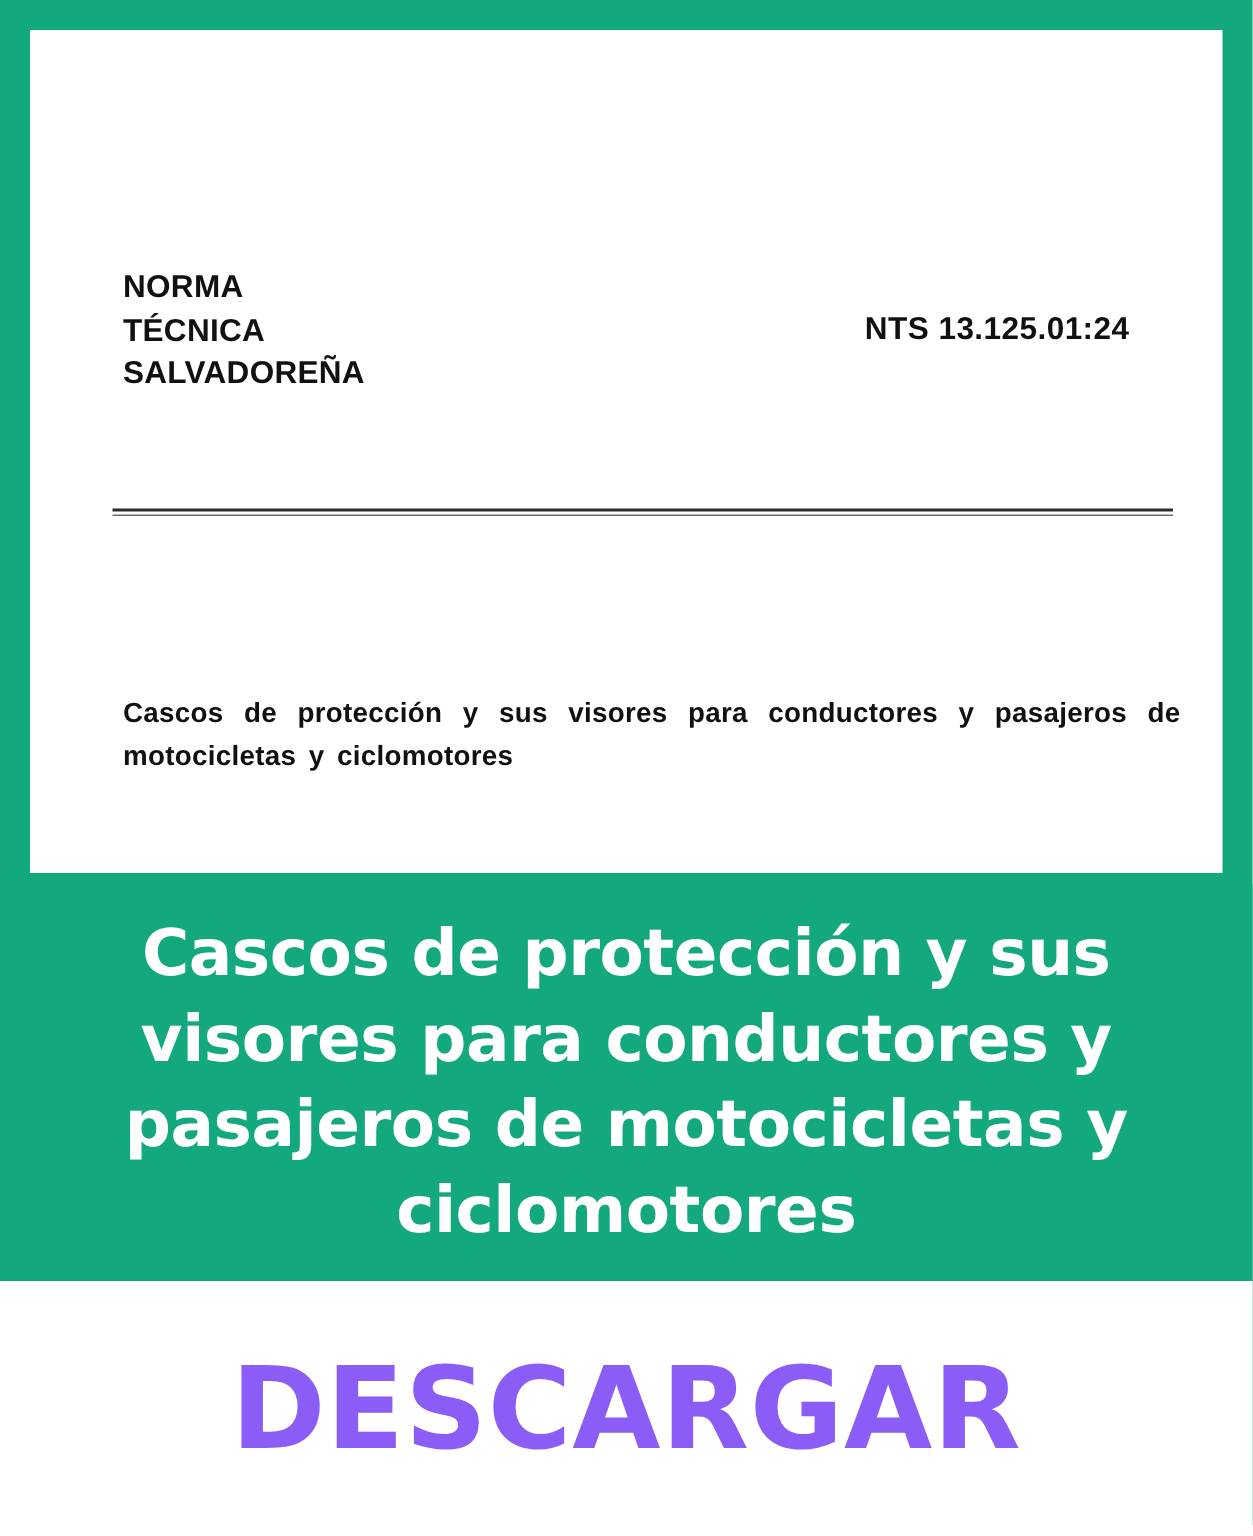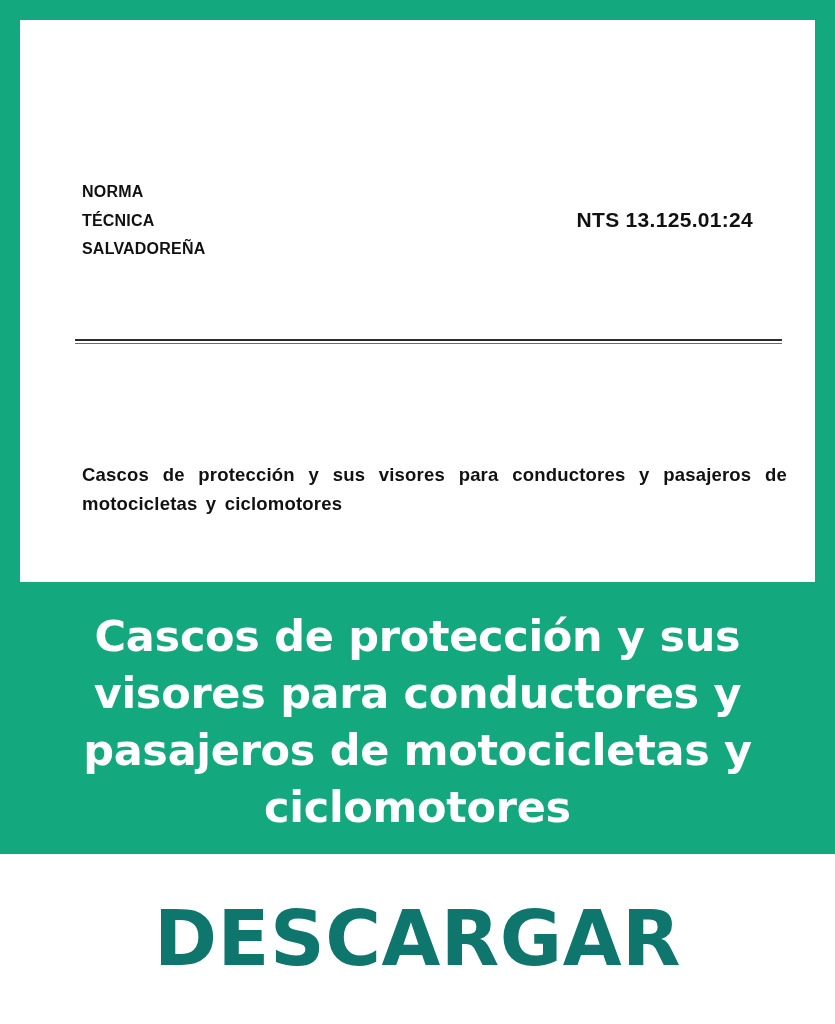--- a/index.html
+++ b/index.html
@@ -45,21 +45,21 @@
     left: 22px;
     top: 158px;
     right: 22px;
     display: flex;
     align-items: flex-start;
     justify-content: space-between;
   }
   .doc-org {
     font-family: "Liberation Sans", sans-serif;
     font-weight: bold;
-    font-size: 16px;
+    font-size: 21px;
     line-height: 28.5px;
     color: #111111;
     letter-spacing: 0.2px;
     white-space: pre-line;
   }
   .doc-code {
     font-family: "Liberation Sans", sans-serif;
     font-weight: bold;
     font-size: 21px;
     line-height: 28.5px;
@@ -129,21 +129,21 @@
     left: 0;
     top: 854px;
     width: 835px;
     height: 170px;
     background: #ffffff;
     display: flex;
     align-items: center;
     justify-content: center;
   }
   .download-button {
-    color: #0f766e;
+    color: #8b5cf6;
     font-family: "DejaVu Sans", sans-serif;
     font-weight: bold;
     font-size: 76px;
     line-height: 80px;
     letter-spacing: 0.5px;
     text-align: center;
     cursor: pointer;
     user-select: none;
     background: none;
     border: none;

